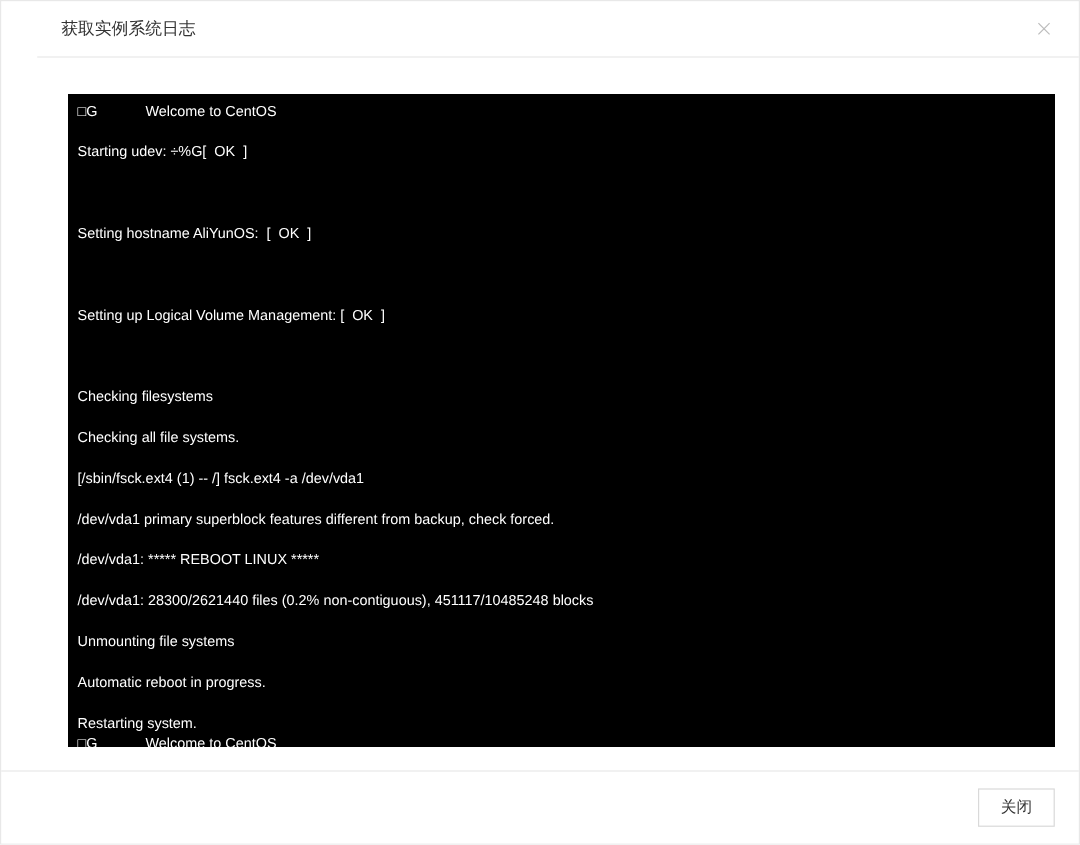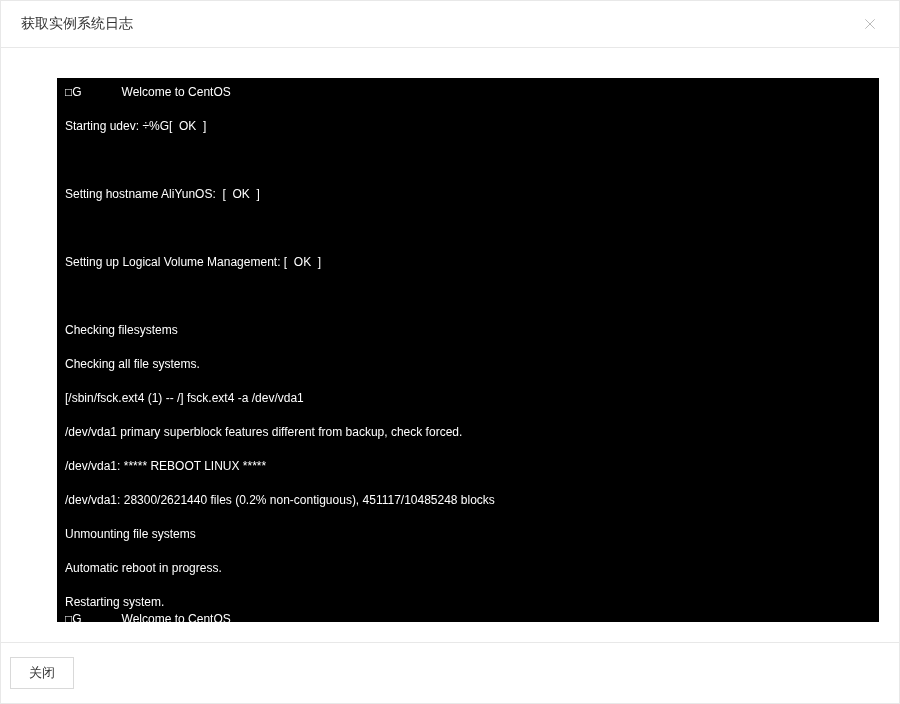--- a/index.html
+++ b/index.html
@@ -16,20 +16,21 @@
       display: flex;
       flex-direction: column;
       border: 1px solid #e8e8e8;
     }
     .modal-header {
       display: flex;
       align-items: center;
       justify-content: space-between;
       padding: 14px 20px;
       border-bottom: 1px solid #e8e8e8;
+      margin-left: 30px;
     }
     .modal-title {
       font-size: 14px;
       color: #333;
       font-weight: normal;
     }
     .close-icon {
       width: 18px;
       height: 18px;
       cursor: pointer;
@@ -58,24 +59,24 @@
       line-height: 17px;
       padding: 6px 8px;
       height: 100%;
       overflow-y: auto;
       white-space: pre-wrap;
       word-break: break-all;
     }
     .console::-webkit-scrollbar { width: 16px; background: #f0f0f0; }
     .console::-webkit-scrollbar-thumb { background: #c1c1c1; }
     .modal-footer {
-      padding: 14px 9px;
+      padding: 14px 20px;
       border-top: 1px solid #e8e8e8;
       display: flex;
-      justify-content: flex-start;
+      justify-content: flex-end;
     }
     .btn {
       padding: 6px 18px;
       font-size: 13px;
       color: #333;
       background: #fff;
       border: 1px solid #d9d9d9;
       cursor: pointer;
       font-family: inherit;
     }

